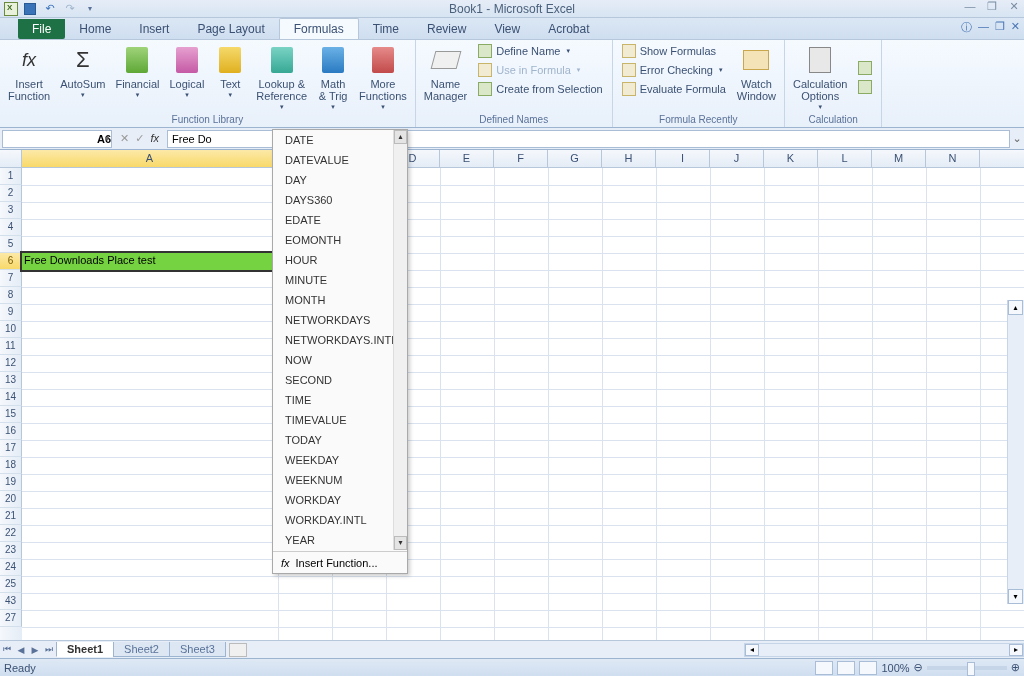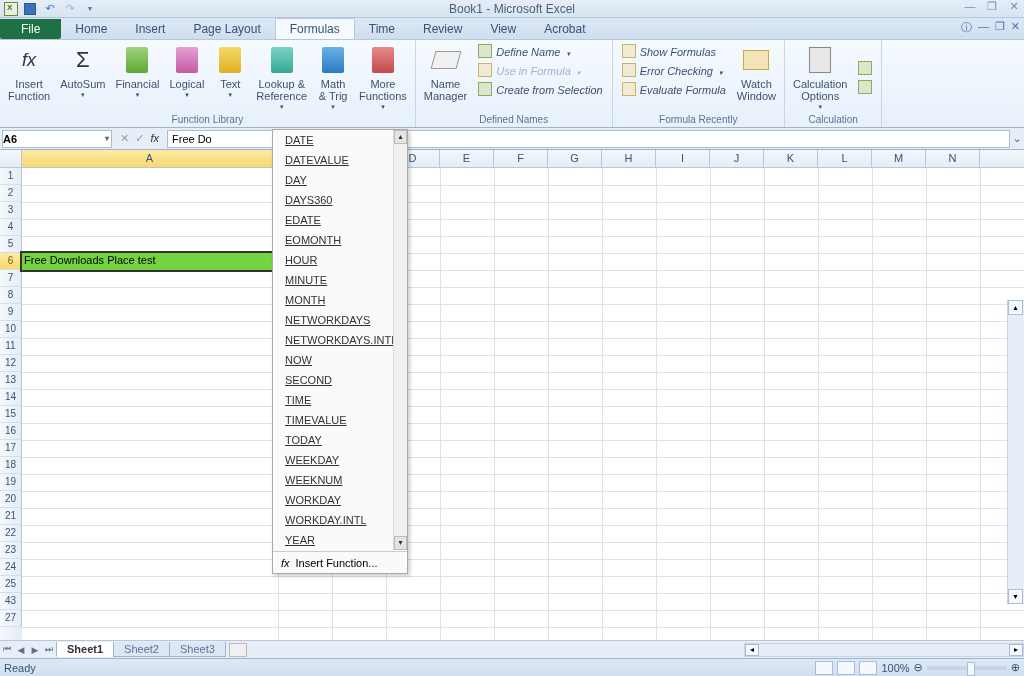--- a/index.html
+++ b/index.html
@@ -11,21 +11,21 @@
 .qa-excel { width: 14px; height: 14px; background: #e9f0dc; border: 1px solid #6a8a3f; position: relative; margin-left: 2px; }
 .qa-excel::after { content: "X"; color: #3c6b1f; font-size: 8px; font-weight: bold; position: absolute; left: 2px; top: 0; }
 .qa-save { width: 12px; height: 12px; background: #3b73b9; border: 1px solid #2a5a94; }
 .title-text { position: absolute; left: 50%; transform: translateX(-50%); color: #4a607b; font-size: 12px; }
 .winbtns { position: absolute; right: 2px; top: 0; display: flex; gap: 6px; }
 .winbtn { width: 16px; height: 14px; color: #7b8da3; font-size: 11px; text-align: center; }
 
 
 .tabs { height: 22px; background: linear-gradient(#dbe7f4,#cfdef0); display: flex; align-items: flex-end; border-bottom: 1px solid #b6c7dc; position: relative; }
 .tab { padding: 3px 14px 3px; color: #3b5173; font-size: 12px; cursor: default; }
-.tab.file { background: #1e7145; color: #fff; border-radius: 0 0 2px 2px; margin-left: 0; padding: 3px 21px; }
+.tab.file { background: #1e7145; color: #fff; border-radius: 0 0 2px 2px; margin-left: 18px; padding: 3px 14px; }
 .tab.active { background: #f5faff; border: 1px solid #b6c7dc; border-bottom: none; border-radius: 2px 2px 0 0; color: #3b5173; }
 .helpbtn { position: absolute; right: 4px; top: 2px; display: flex; gap: 6px; }
 .helpbtn span { color: #4a75b5; font-size: 11px; }
 
 
 .ribbon { height: 88px; background: linear-gradient(#f5faff,#e8f0fa); border-bottom: 1px solid #9db4d1; display: flex; }
 .group { border-right: 1px solid #c7d5e8; padding: 2px 4px 0; display: flex; flex-direction: column; position: relative; }
 .group-row { display: flex; gap: 2px; flex: 1; }
 .group-label { text-align: center; color: #5a7299; font-size: 10px; padding: 1px 0 2px; }
 
@@ -43,28 +43,28 @@
 .book.pink { background: linear-gradient(#e6a0d0,#c55aa5); }
 .book.yellow { background: linear-gradient(#f5d96a,#e0b020); }
 .book.orange { background: linear-gradient(#f5b26a,#e08520); }
 .book.teal { background: linear-gradient(#7ad3c5,#36a894); }
 .book.red { background: linear-gradient(#e68a8a,#c24a4a); }
 .tag-icon { width: 26px; height: 18px; background: #f0f0f0; border: 1px solid #999; transform: skewX(-15deg); }
 .calc-icon { width: 22px; height: 26px; background: #e8e8e8; border: 1px solid #888; }
 .window-icon { width: 26px; height: 20px; background: #f3e3b6; border: 1px solid #c9a74a; }
 
 .smallbtn-col { display: flex; flex-direction: column; justify-content: flex-start; gap: 1px; }
-.smallbtn { display: flex; align-items: flex-end; padding: 2px 5px; color: #3b5173; gap: 4px; font-style: italic; }
+.smallbtn { display: flex; align-items: center; padding: 2px 5px; color: #3b5173; gap: 4px; }
 .small-ic { width: 14px; height: 14px; background: #dae7c9; border: 1px solid #8aab63; }
 .small-ic.arr { background: #d6e7f5; border-color: #6a9ac9; }
 .small-ic.fx { background: #f0ebd2; border-color: #c9b56a; }
 
 
 .fbar { height: 22px; background: #e8eef7; border-bottom: 1px solid #9db4d1; display: flex; align-items: center; }
-.namebox { width: 110px; height: 18px; background: #fff; border: 1px solid #a9bdd7; margin-left: 2px; text-align: left; line-height: 16px; font-weight: bold; position: relative; }
+.namebox { width: 110px; height: 18px; background: #fff; border: 1px solid #a9bdd7; margin-left: 2px; text-align: right; line-height: 16px; font-weight: bold; position: relative; }
 .namebox::after { content: "▾"; position: absolute; right: 2px; color: #666; font-size: 8px; }
 .fbar-icons { display: flex; gap: 6px; padding: 0 8px; }
 .fbar .fbox { flex: 1; height: 18px; background: #fff; border: 1px solid #a9bdd7; padding-left: 4px; line-height: 16px; }
 .fbar .expand { width: 14px; text-align: center; color: #666; }
 
 
 .grid-wrap { position: relative; height: 490px; }
 .colhdr { height: 18px; display: flex; background: linear-gradient(#f5f8fc,#e4ecf6); border-bottom: 1px solid #b6c7dc; }
 .rowcol-corner { width: 22px; border-right: 1px solid #b6c7dc; }
 .ch { border-right: 1px solid #b6c7dc; text-align: center; color: #3b5173; line-height: 17px; font-size: 11px; }
@@ -80,21 +80,21 @@
 .cellgrid { position: absolute; inset: 0; }
 .gridline-h { position: absolute; left: 0; right: 0; height: 1px; background: #d9e2ee; }
 .gridline-v { position: absolute; top: 0; bottom: 0; width: 1px; background: #d9e2ee; }
 
 .selcell { position: absolute; left: 0; top: 85px; width: 256px; height: 17px; background: #75d341; outline: 2px solid #333; padding-left: 2px; line-height: 15px; color: #000; }
 .selcell::after { content: ""; position: absolute; right: -3px; bottom: -3px; width: 5px; height: 5px; background: #333; }
 
 
 .ddmenu { position: absolute; left: 272px; top: 129px; width: 136px; background: #fafafa; border: 1px solid #a9a9a9; box-shadow: 2px 2px 4px rgba(0,0,0,0.2); z-index: 10; }
 .ddmenu .inner { max-height: 420px; overflow: hidden; position: relative; padding-right: 14px; }
-.ddmenu .item { padding: 4px 8px 4px 12px; color: #333; font-size: 11px; text-decoration: underline; }
+.ddmenu .item { padding: 4px 8px 4px 12px; color: #333; font-size: 11px; }
 .ddmenu .sep { border-top: 1px solid #ccc; margin: 1px 0; }
 .ddmenu .footer { display: flex; align-items: center; padding: 4px 8px; gap: 6px; }
 .ddmenu .sb { position: absolute; right: 0; top: 0; bottom: 0; width: 14px; background: #f0f0f0; border-left: 1px solid #ddd; }
 .sb-btn { height: 14px; background: #e4e4e4; border: 1px solid #bbb; font-size: 8px; text-align: center; line-height: 12px; color: #333; }
 .sb-btn.bottom { position: absolute; bottom: 0; left: 0; right: 0; }
 
 
 .sheettabs { position: absolute; bottom: 18px; left: 0; right: 0; height: 18px; background: #e8eef7; border-top: 1px solid #b6c7dc; display: flex; align-items: center; }
 .navarrow { width: 14px; text-align: center; color: #5a7299; font-size: 9px; }
 .stab { padding: 1px 10px; background: #fff; border: 1px solid #9db4d1; border-top: none; margin-right: -1px; font-size: 11px; color: #333; }

